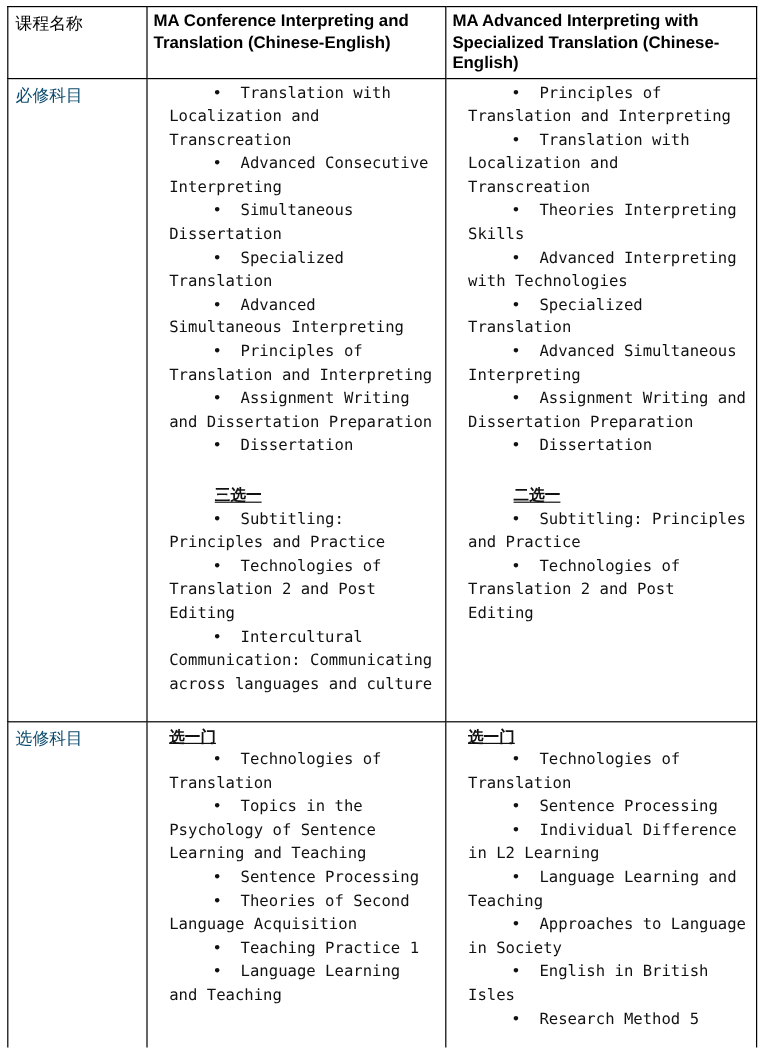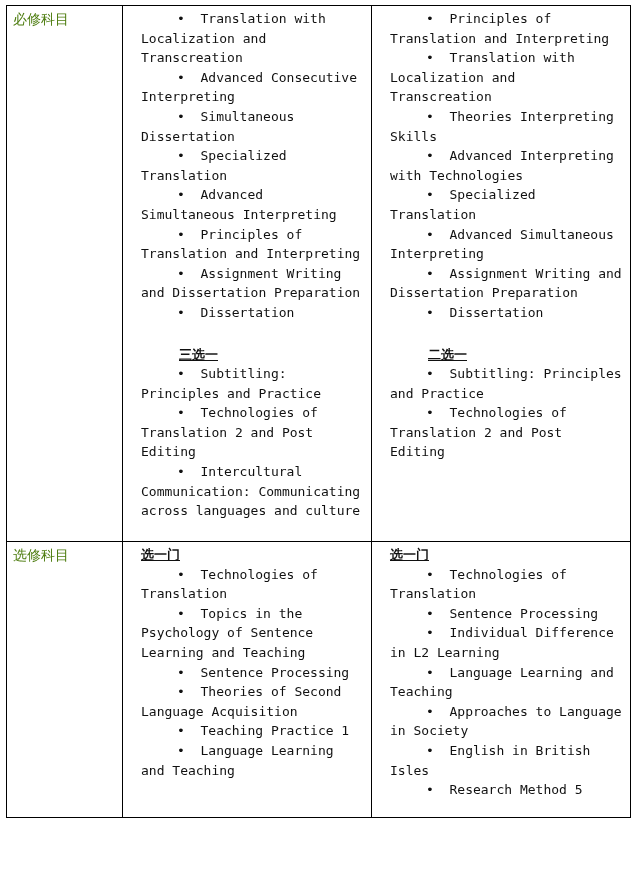--- a/index.html
+++ b/index.html
@@ -43,21 +43,21 @@
   th.label-head {
     font-family: "DejaVu Sans", sans-serif;
     font-weight: normal;
     font-size: 14px;
     padding: 6px 4px 3px 6px;
   }
   
   td.label-cell {
     font-family: "DejaVu Sans", sans-serif;
     font-size: 14px;
-    color: #4d7c0f;
+    color: #0c4a6e;
     padding: 5px 4px 3px 6px;
     margin-left: 34px;
   }
   
   td.cell {
     font-family: "DejaVu Sans Mono", monospace;
     font-size: 13px;
     line-height: 19.6px;
     color: #111111;
     padding: 3px 8px 3px 18px;
@@ -81,20 +81,25 @@
 </head>
 <body>
 
 <table class="doc-table">
   <colgroup>
       <col class="c0">
       <col class="c1">
       <col class="c2">
     </colgroup>
   <tbody>
+      <tr>
+    <th class="label-head">课程名称</th>
+    <th>MA Conference Interpreting and Translation (Chinese-English)</th>
+    <th>MA Advanced Interpreting with Specialized Translation (Chinese-English)</th>
+  </tr>
 
   <tr class="r-required">
     <td class="label-cell">必修科目</td>
 
     <td class="cell">
       <p class="li">Translation with Localization and Transcreation</p>
       <p class="li">Advanced Consecutive Interpreting</p>
       <p class="li">Simultaneous Dissertation</p>
       <p class="li">Specialized Translation</p>
       <p class="li">Advanced Simultaneous Interpreting</p>

